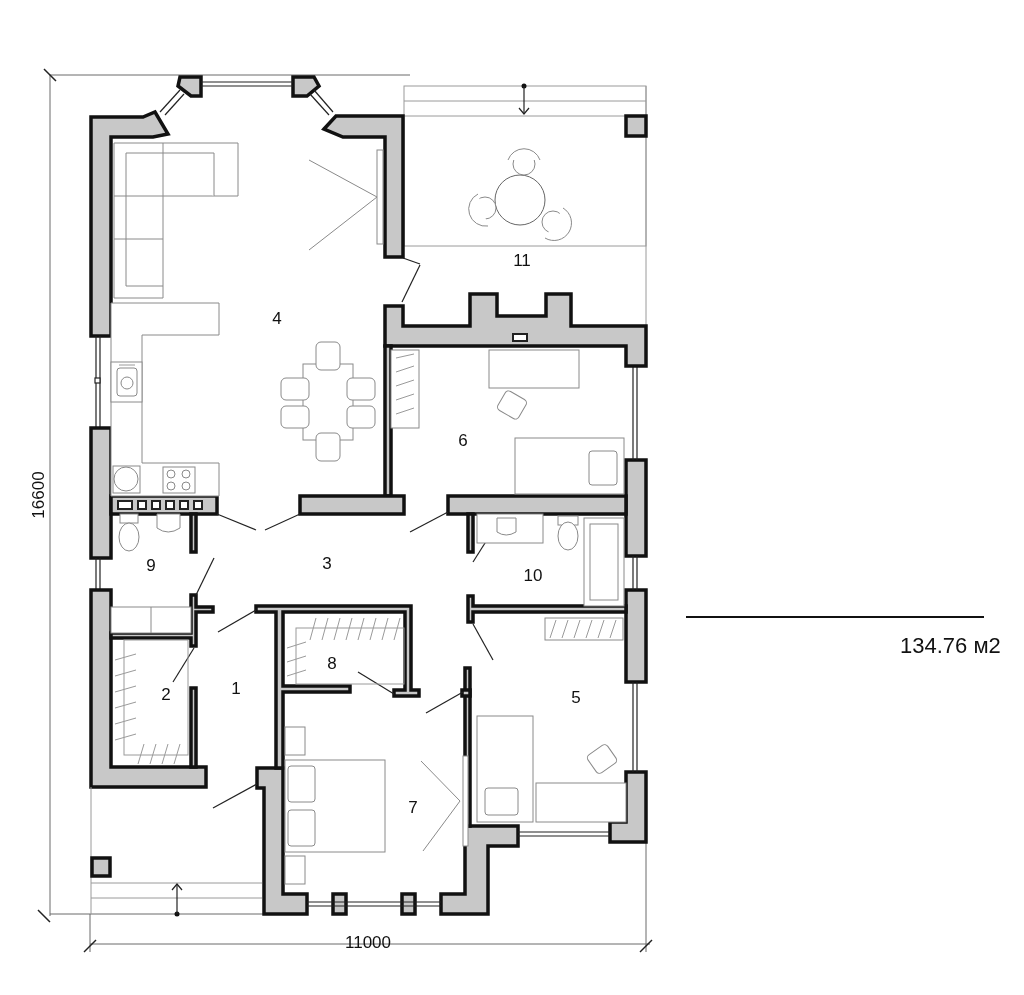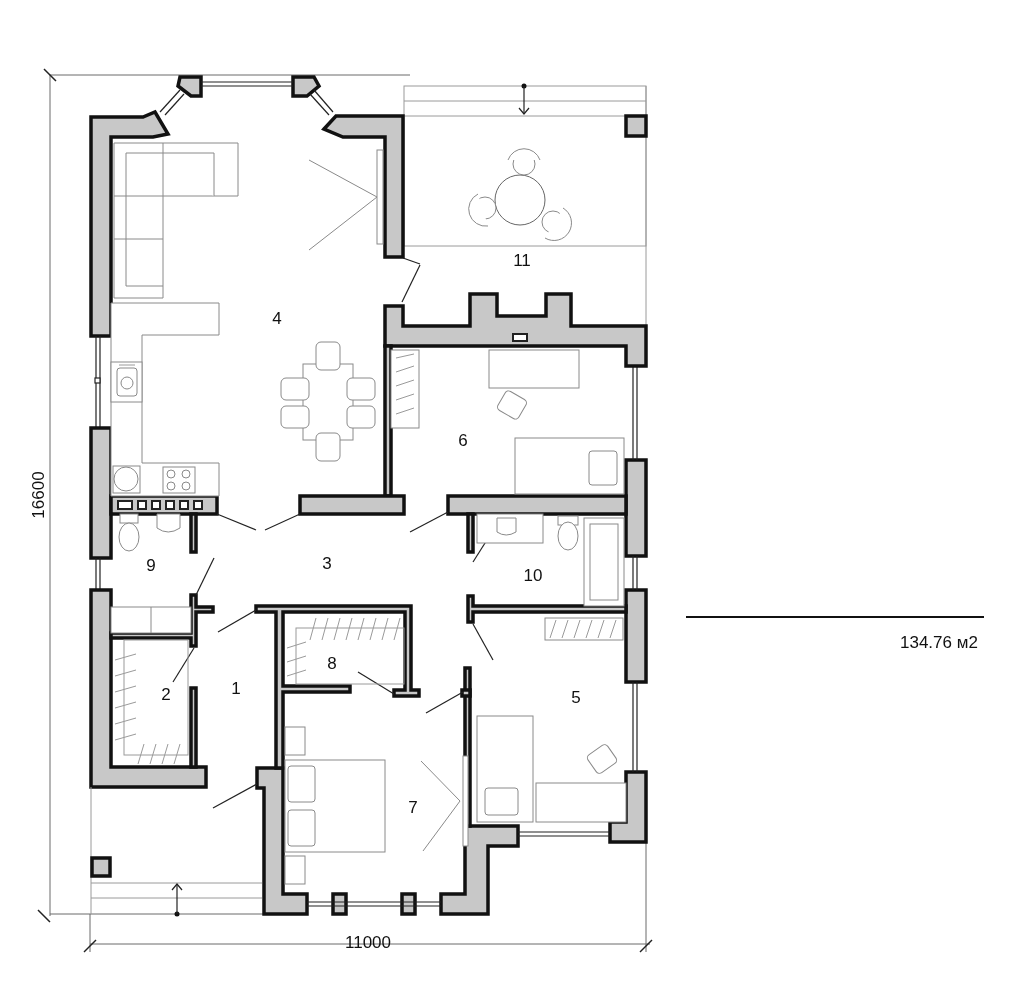--- a/index.html
+++ b/index.html
@@ -7,21 +7,21 @@
   #plan { position: absolute; left: 0; top: 0; width: 1024px; height: 995px; }
   .wall { fill: #c8c8c8; stroke: #111; stroke-width: 3.5; stroke-linejoin: miter; }
   .thin { fill: none; stroke: #9a9a9a; stroke-width: 1; }
   .furn { fill: #fff; stroke: #8a8a8a; stroke-width: 1; }
   .dim { fill: none; stroke: #6a6a6a; stroke-width: 1; }
   .door { fill: none; stroke: #222; stroke-width: 1.2; }
   .win { fill: #fff; stroke: #222; stroke-width: 1.2; }
   .hatch { stroke: #9a9a9a; stroke-width: 1; }
   .room-label { font-family: "Liberation Sans", sans-serif; font-size: 17px; fill: #111; }
   .dim-label { font-family: "Liberation Sans", sans-serif; font-size: 17px; fill: #111; }
-  .area-label { position: absolute; left: 900px; top: 633px; font-size: 17px; color: #111; }
+  .area-label { position: absolute; left: 900px; top: 633px; font-size: 22px; color: #111; }
   .area-line { position: absolute; left: 686px; top: 616px; width: 298px; height: 2px; background: #111; }
 </style>
 </head>
 <body>
 
 <svg id="plan" viewBox="0 0 1024 995" xmlns="http://www.w3.org/2000/svg">
 
   <g>
     <line class="dim" x1="50" y1="75" x2="410" y2="75"></line>
     <line class="dim" x1="50" y1="75" x2="50" y2="916"></line>

